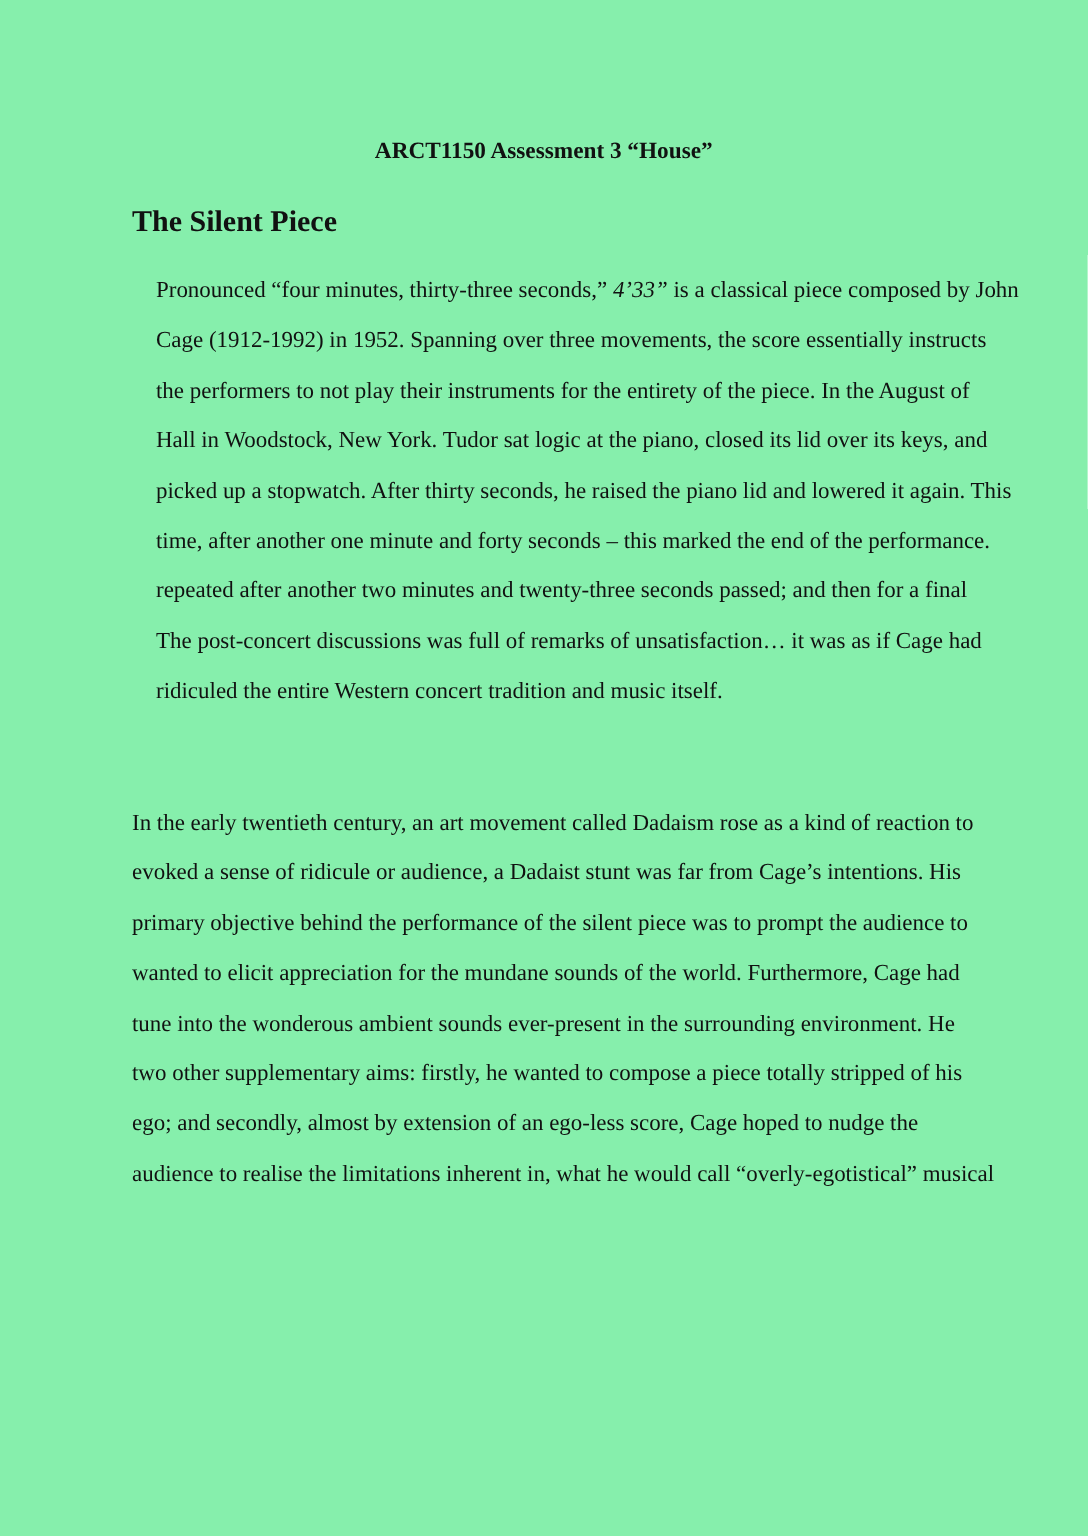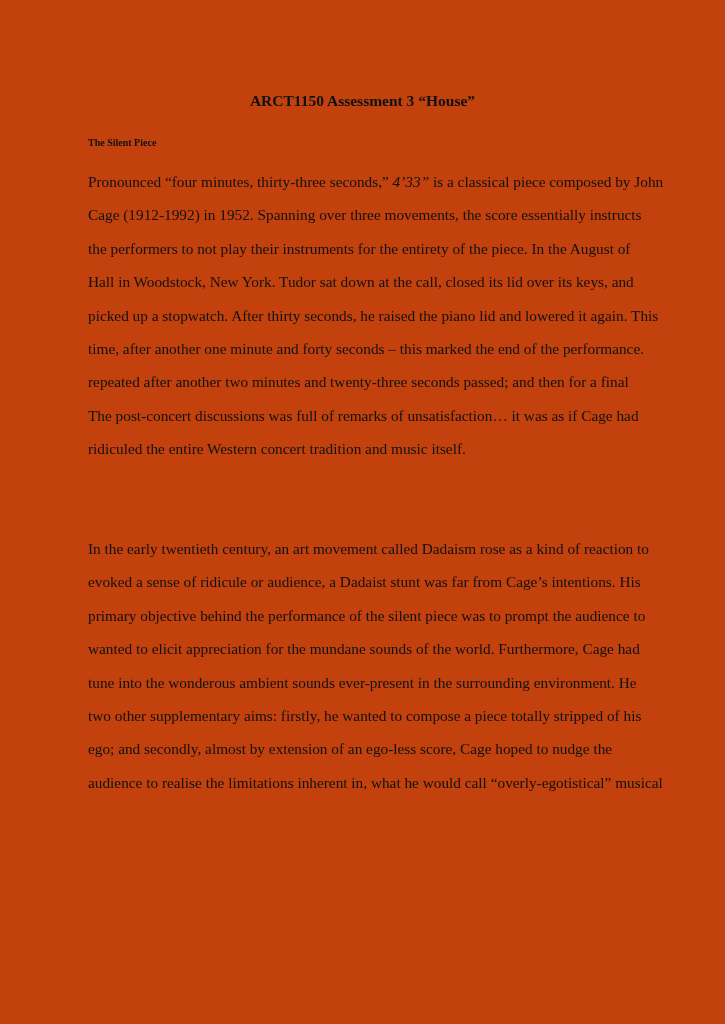--- a/index.html
+++ b/index.html
@@ -1,38 +1,38 @@
 <!DOCTYPE html>
 <html><head>
 <meta charset="utf-8">
 <style>
   html, body { margin: 0; padding: 0; background: #ffffff; }
   body { width: 725px; height: 1024px; position: relative; overflow: hidden;
          font-family: "Liberation Serif", "DejaVu Serif", serif; color: #111; }
-  .page { position: absolute; left: 0; top: 0; width: 725px; height: 1024px; background: #c2410c; }
+  .page { position: absolute; left: 0; top: 0; width: 725px; height: 1024px; background: #86efac; }
   .title { position: absolute; top: 92px; left: 0; width: 725px; text-align: center;
            font-weight: bold; font-size: 15.5px; }
-  .heading { position: absolute; top: 137px; left: 88px; font-weight: bold; font-size: 10px; }
+  .heading { position: absolute; top: 137px; left: 88px; font-weight: bold; font-size: 20px; }
   .para { position: absolute; left: 88px; width: 560px; font-size: 15.3px; }
   .line { display: block; height: 33.4px; line-height: 20px; white-space: nowrap; }
-  .p1 { top: 172px; }
+  .p1 { top: 184px; margin-left: 16px; }
   .p2 { top: 539px; }
   i { font-style: italic; }
 </style>
 </head>
 <body>
 
 <div class="page">
   <div class="title">ARCT1150 Assessment 3 “House”</div>
   <div class="heading">The Silent Piece</div>
   <div class="para p1">
       <span class="line"><span>Pronounced “four minutes, thirty-three seconds,” </span><i>4’33”</i><span> is a classical piece composed by John</span></span>
       <span class="line"><span>Cage (1912-1992) in 1952. Spanning over three movements, the score essentially instructs</span></span>
       <span class="line"><span>the performers to not play their instruments for the entirety of the piece. In the August of</span></span>
-      <span class="line"><span>Hall in Woodstock, New York. Tudor sat down at the call, closed its lid over its keys, and</span></span>
+      <span class="line"><span>Hall in Woodstock, New York. Tudor sat logic at the piano, closed its lid over its keys, and</span></span>
       <span class="line"><span>picked up a stopwatch. After thirty seconds, he raised the piano lid and lowered it again. This</span></span>
       <span class="line"><span>time, after another one minute and forty seconds – this marked the end of the performance.</span></span>
       <span class="line"><span>repeated after another two minutes and twenty-three seconds passed; and then for a final</span></span>
       <span class="line"><span>The post-concert discussions was full of remarks of unsatisfaction… it was as if Cage had</span></span>
       <span class="line"><span>ridiculed the entire Western concert tradition and music itself.</span></span>
     </div>
   <div class="para p2">
       <span class="line"><span>In the early twentieth century, an art movement called Dadaism rose as a kind of reaction to</span></span>
       <span class="line"><span>evoked a sense of ridicule or audience, a Dadaist stunt was far from Cage’s intentions. His</span></span>
       <span class="line"><span>primary objective behind the performance of the silent piece was to prompt the audience to</span></span>

